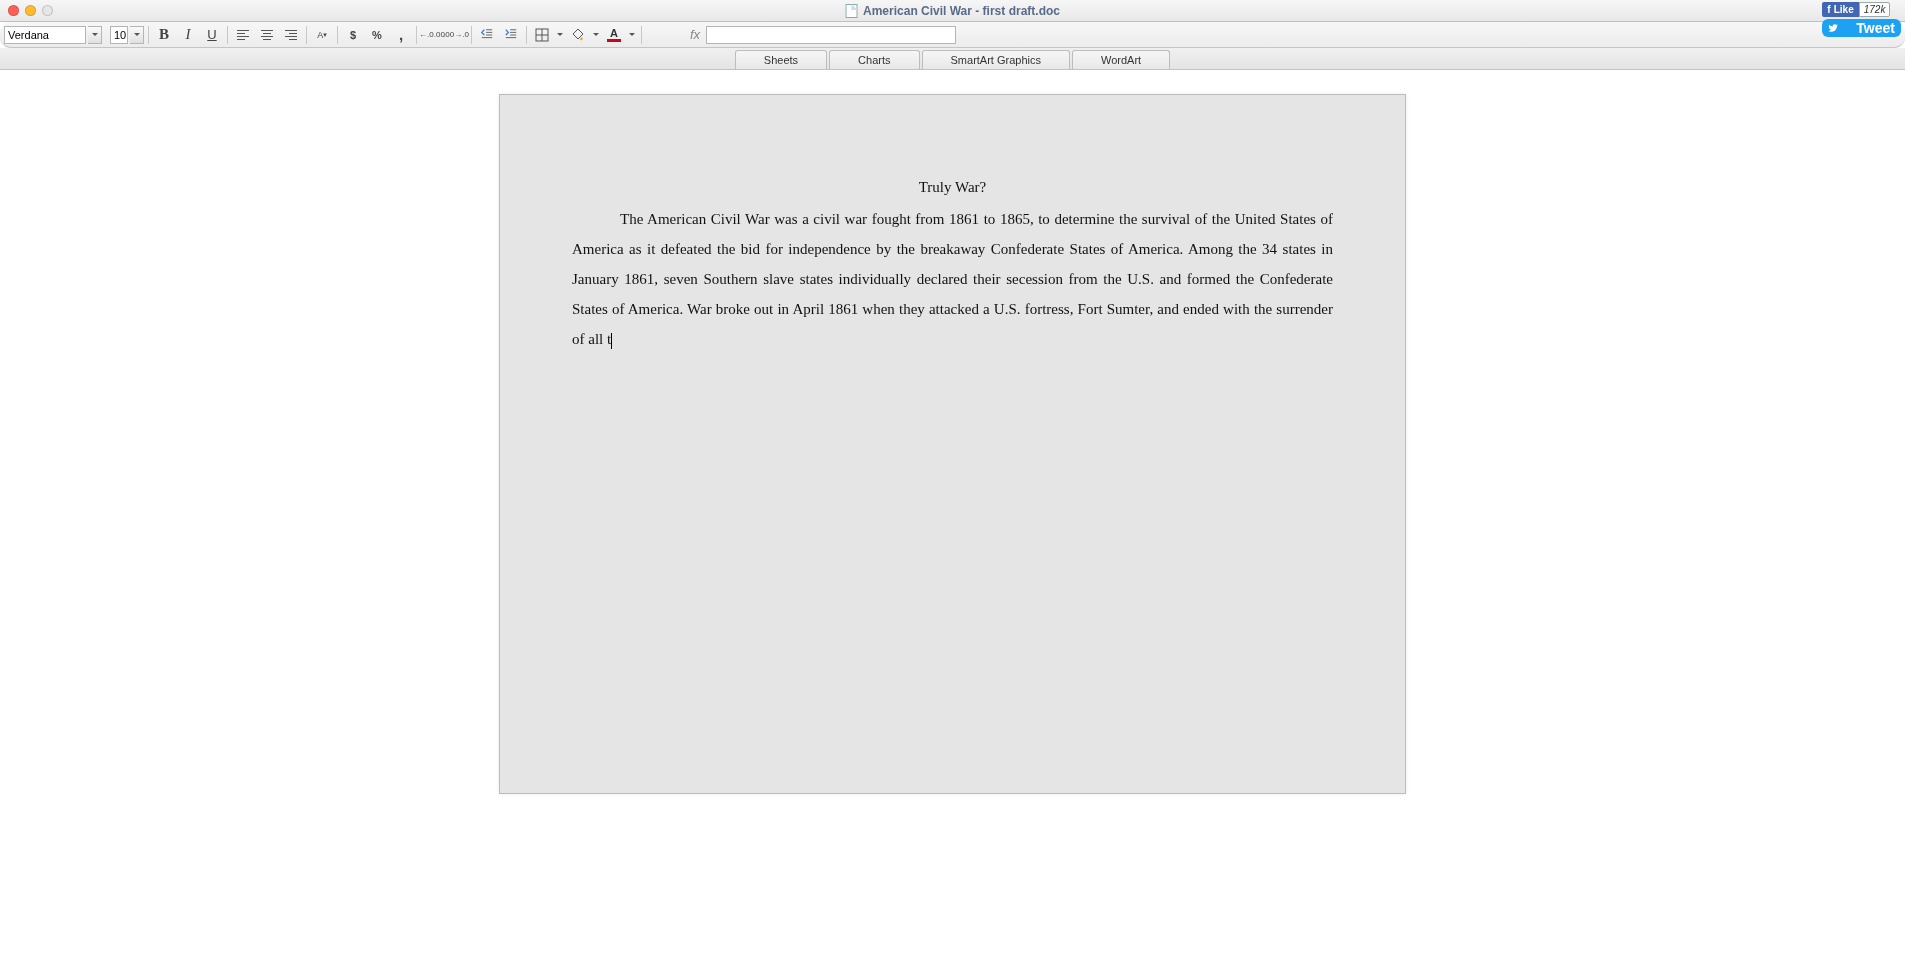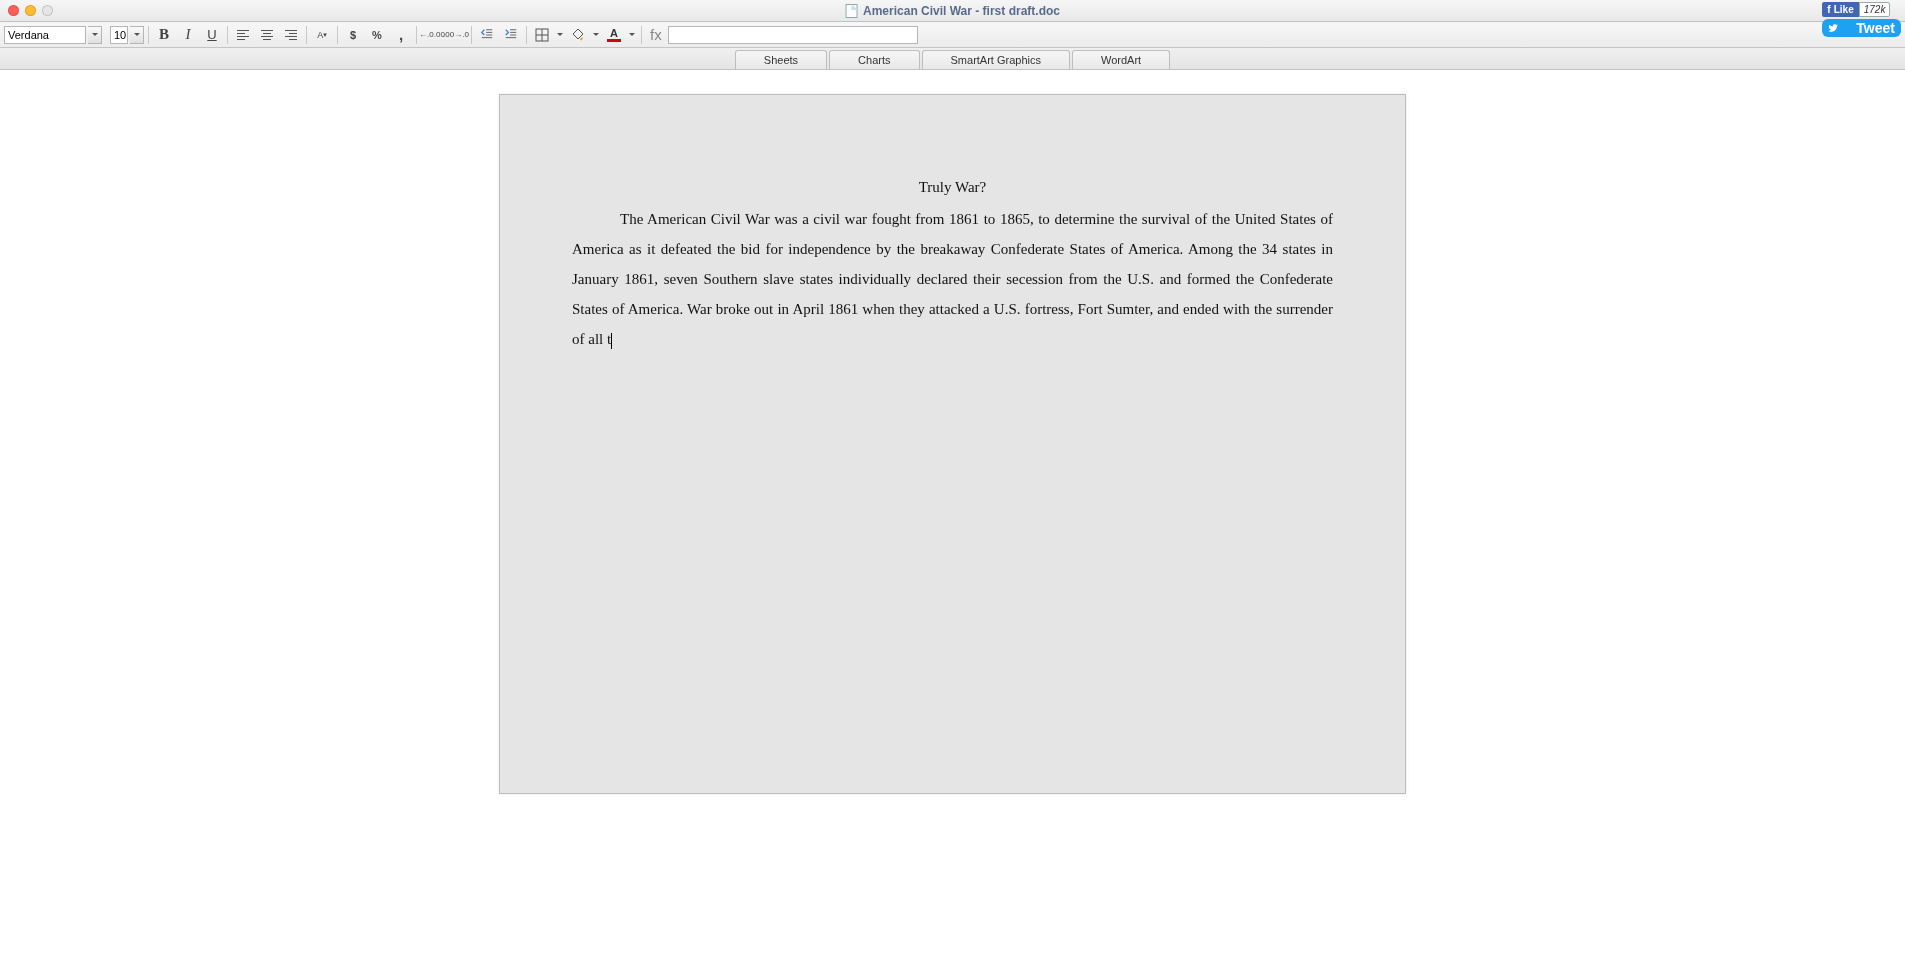--- a/index.html
+++ b/index.html
@@ -14,31 +14,31 @@
 .title-center { position: absolute; left: 50%; transform: translateX(-50%); display: flex; align-items: center; gap: 6px; color: #5a6b8a; font-size: 12px; font-weight: bold; }
 .doc-icon { width: 12px; height: 14px; background: #fff; border: 1px solid #8aa; position: relative; }
 .doc-icon::after { content: ""; position: absolute; right: -1px; top: -1px; border: 3px solid transparent; border-left-color: #cde; border-bottom-color: #cde; }
 
 .social { position: absolute; right: 4px; top: 2px; display: flex; flex-direction: column; gap: 2px; }
 .fb-row { display: flex; }
 .fb-like { background: #4267b2; color: #fff; font-size: 10px; padding: 1px 5px; border-radius: 2px 0 0 2px; display: flex; align-items: center; gap: 3px; font-weight: bold; }
 .fb-count { background: #fff; border: 1px solid #9aa; font-size: 10px; padding: 1px 4px; border-radius: 0 2px 2px 0; color: #333; font-style: italic; }
 .tw-btn { background: #1da1f2; color: #fff; font-size: 14px; padding: 1px 6px; border-radius: 6px; display: flex; align-items: center; gap: 18px; font-weight: bold; }
 
-.toolbar { height: 26px; background: linear-gradient(#f7f7f7, #ececec); border-bottom: 1px solid #c5c5c5; display: flex; align-items: center; padding: 0 4px; gap: 2px; }
+.toolbar { height: 26px; background: linear-gradient(#f7f7f7, #ececec); border-bottom: 1px solid #c5c5c5; display: flex; align-items: center; padding: 0 4px; gap: 2px; border-radius: 11px; }
 .font-sel { width: 82px; height: 18px; border: 1px solid #b5b5b5; background: #fff; font-size: 11px; padding: 0 3px; display: flex; align-items: center; }
 .size-sel { width: 18px; height: 18px; border: 1px solid #b5b5b5; background: #fff; font-size: 11px; padding: 0 3px; display: flex; align-items: center; }
 .dd-arrow { width: 14px; height: 18px; border: 1px solid #b5b5b5; background: linear-gradient(#fafafa,#e0e0e0); border-left: none; display: flex; align-items: center; justify-content: center; }
 .dd-arrow::after { content: ""; border: 3px solid transparent; border-top-color: #555; margin-top: 3px; }
 .tbtn { width: 22px; height: 20px; display: flex; align-items: center; justify-content: center; color: #444; border-radius: 2px; cursor: pointer; }
 .sep { width: 1px; height: 18px; background: #c8c8c8; margin: 0 2px; }
 .tbtn svg { width: 14px; height: 14px; }
 .tbtn.small-arrow { width: 10px; }
 .tbtn.small-arrow::after { content: ""; border: 3px solid transparent; border-top-color: #555; margin-top: 3px; }
-.fx-label { color: #888; font-size: 15px; padding: 0 4px; }
+.fx-label { font-style: italic; color: #888; font-size: 13px; padding: 0 4px; margin-left: 40px; }
 .fx-input { flex: 0 0 250px; height: 18px; border: 1px solid #b5b5b5; background: #fff; }
 
 .tabrow { height: 22px; background: linear-gradient(#f0f0f0,#e4e4e4); border-bottom: 1px solid #c2c2c2; display: flex; justify-content: center; align-items: stretch; }
 .tab { padding: 0 28px; border: 1px solid #bdbdbd; border-bottom: none; background: linear-gradient(#f6f6f6,#e8e8e8); display: flex; align-items: center; font-size: 11px; color: #333; margin: 2px 1px 0; border-radius: 3px 3px 0 0; cursor: pointer; font-weight: normal; }
 
 .workspace { background: #fff; padding: 24px 0 40px; display: flex; justify-content: center; }
 .page { width: 907px; min-height: 700px; background: #e5e5e5; border: 1px solid #bcbcbc; box-shadow: 0 0 4px rgba(0,0,0,.08); padding: 84px 72px 60px; }
 .doc-title { text-align: center; font-family: 'Times New Roman', serif; font-size: 15px; color: #111; margin-bottom: 8px; }
 .doc-sub { text-align: center; font-family: 'Times New Roman', serif; font-size: 15px; color: #111; margin-bottom: 34px; }
 .doc-body { font-family: 'Times New Roman', serif; font-size: 15px; color: #111; line-height: 2.0; text-align: justify; text-indent: 48px; }

